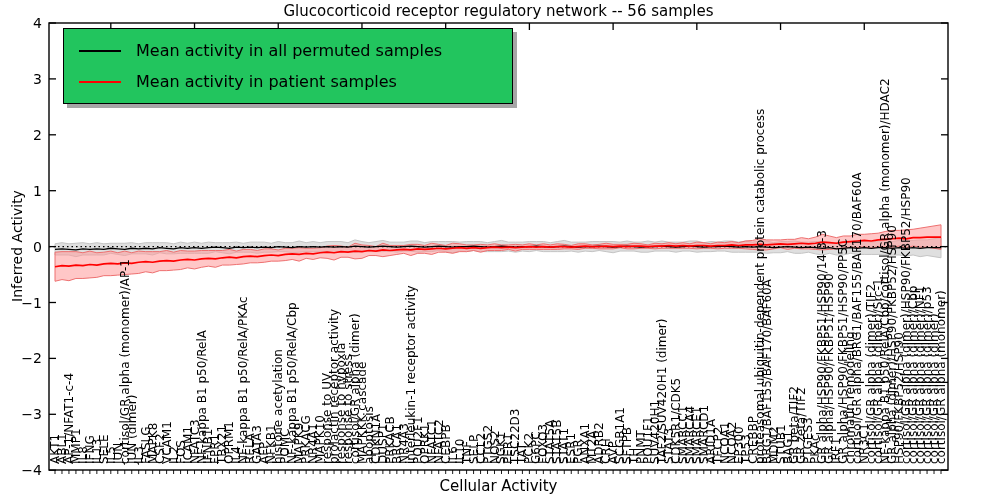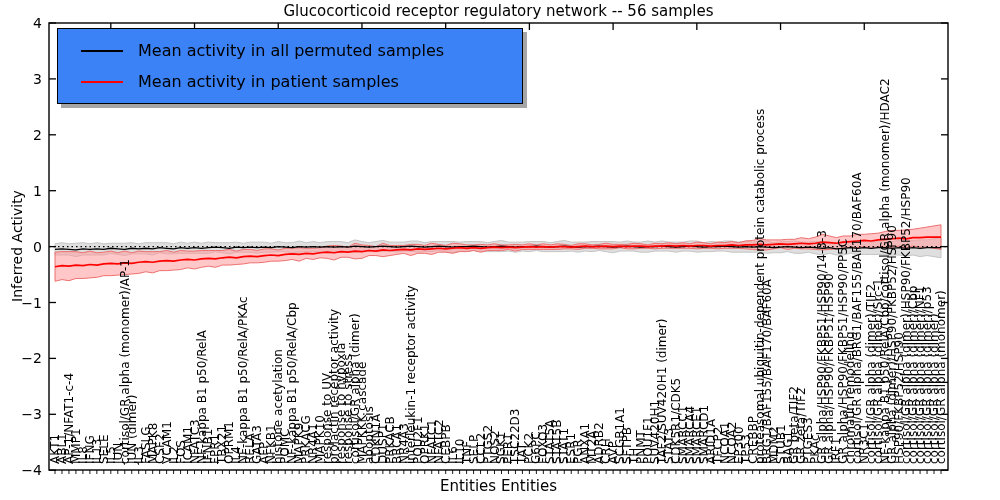--- a/index.html
+++ b/index.html
@@ -3,34 +3,34 @@
 <meta charset="utf-8">
 <style>
   html,body{margin:0;padding:0;background:#ffffff;}
   .fig{position:relative;width:1000px;height:500px;background:#ffffff;overflow:hidden;
        font-family:"DejaVu Sans",sans-serif;color:#000;}
   .chart-title{position:absolute;left:49px;top:2px;width:899px;text-align:center;
        font-size:15px;}
   .ylabel{position:absolute;left:-58px;top:238px;width:150px;text-align:center;
        transform:rotate(-90deg);font-size:14px;}
   .xlabel{position:absolute;left:49px;top:477px;width:899px;text-align:center;font-size:15px;}
-  .legend{position:absolute;left:57px;top:28px;width:448px;background:#3b82f6;
-       border:1.5px solid #000;box-shadow:4px 4px 0 rgba(0,0,0,0.35);padding:6px 8px;}
+  .legend{position:absolute;left:63px;top:28px;width:448px;background:#22c55e;
+       border:1.5px solid #000;box-shadow:4px 4px 0 rgba(0,0,0,0.35);padding:6px 0;}
   .legend-row{display:flex;align-items:center;height:31px;}
   .swatch{width:42px;height:0;border-top:2px solid #000;margin:0 15px;}
   .legend-label{font-size:16px;}
   svg{position:absolute;left:0;top:0;}
 </style>
 </head>
 <body>
 
 <div class="fig">
   <div class="chart-title">Glucocorticoid receptor regulatory network -- 56 samples</div>
   <div class="ylabel">Inferred Activity</div>
-  <div class="xlabel">Entities Entities</div>
+  <div class="xlabel">Cellular Activity</div>
 
   <svg id="plot" width="1000" height="500" viewBox="0 0 1000 500">
       <g>
         <polygon points="55,243.805 61.976377952755904,242.68699999999998 68.95275590551181,243.805 75.92913385826772,243.24599999999998 82.90551181102362,242.68699999999998 89.88188976377953,243.805 96.85826771653544,242.68699999999998 103.83464566929135,243.805 110.81102362204724,243.24599999999998 117.78740157480314,243.24599999999998 124.76377952755905,243.24599999999998 131.74015748031496,242.68699999999998 138.71653543307087,243.805 145.69291338582678,242.68699999999998 152.6692913385827,242.68699999999998 159.64566929133858,242.68699999999998 166.6220472440945,242.68699999999998 173.5984251968504,243.805 180.57480314960628,242.128 187.5511811023622,243.24599999999998 194.5275590551181,242.128 201.50393700787401,243.24599999999998 208.48031496062993,242.128 215.45669291338584,242.68699999999998 222.43307086614175,242.68699999999998 229.40944881889763,242.68699999999998 236.38582677165354,242.128 243.36220472440945,243.24599999999998 250.33858267716536,242.128 257.3149606299213,242.128 264.29133858267716,242.128 271.26771653543307,243.24599999999998 278.244094488189,241.569 285.2204724409449,242.68699999999998 292.1968503937008,242.68699999999998 299.17322834645665,241.01 306.14960629921256,242.68699999999998 313.12598425196853,241.569 320.1023622047244,242.68699999999998 327.0787401574803,241.569 334.0551181102362,241.569 341.0314960629921,241.569 348.00787401574803,242.68699999999998 354.98425196850394,239.892 361.96062992125985,241.569 368.93700787401576,242.68699999999998 375.9133858267717,241.569 382.8897637795276,240.451 389.8661417322835,242.128 396.84251968503935,242.128 403.81889763779526,242.128 410.79527559055117,241.01 417.7716535433071,241.01 424.748031496063,242.68699999999998 431.7244094488189,241.569 438.7007874015748,241.569 445.6771653543307,241.569 452.65354330708664,241.569 459.62992125984255,242.128 466.6062992125984,241.569 473.5826771653543,241.569 480.5590551181102,241.569 487.53543307086613,242.68699999999998 494.51181102362204,241.569 501.48818897637796,240.451 508.46456692913387,242.128 515.4409448818898,242.128 522.4173228346457,242.128 529.3937007874016,241.569 536.3700787401575,241.569 543.3464566929133,241.569 550.3228346456692,242.68699999999998 557.2992125984251,241.569 564.275590551181,240.451 571.2519685039371,242.128 578.2283464566929,242.128 585.2047244094488,242.128 592.1811023622047,241.569 599.1574803149606,241.569 606.1338582677165,241.569 613.1102362204724,241.569 620.0866141732283,242.128 627.0629921259842,241.01 634.0393700787401,242.128 641.0157480314961,242.128 647.992125984252,241.01 654.9685039370079,242.128 661.9448818897638,241.01 668.9212598425197,242.128 675.8976377952756,242.128 682.8740157480315,242.128 689.8503937007874,241.01 696.8267716535433,241.01 703.8031496062993,242.68699999999998 710.7795275590552,241.569 717.7559055118111,242.128 724.732283464567,241.01 731.7086614173228,241.01 738.6850393700787,242.128 745.6614173228346,241.01 752.6377952755905,242.128 759.6141732283464,241.01 766.5905511811023,241.01 773.5669291338583,242.68699999999998 780.5433070866142,241.569 787.5196850393701,241.569 794.496062992126,241.01 801.4724409448819,242.128 808.4488188976378,242.128 815.4251968503937,241.569 822.4015748031496,241.569 829.3779527559055,242.128 836.3543307086615,242.68699999999998 843.3307086614174,241.569 850.3070866141733,242.128 857.2834645669292,242.128 864.2598425196851,241.01 871.236220472441,242.128 878.2125984251968,241.01 885.1889763779527,240.451 892.1653543307086,241.569 899.1417322834645,240.451 906.1181102362204,240.451 913.0944881889764,240.451 920.0708661417323,239.892 927.0472440944882,239.892 934.0236220472441,238.774 941,237.656 941,257.78 934.0236220472441,256.662 927.0472440944882,255.54399999999998 920.0708661417323,256.662 913.0944881889764,254.98499999999999 906.1181102362204,256.103 899.1417322834645,254.98499999999999 892.1653543307086,254.98499999999999 885.1889763779527,254.98499999999999 878.2125984251968,254.426 871.236220472441,254.426 864.2598425196851,254.426 857.2834645669292,254.426 850.3070866141733,253.308 843.3307086614174,254.98499999999999 836.3543307086615,254.98499999999999 829.3779527559055,253.308 822.4015748031496,254.98499999999999 815.4251968503937,253.867 808.4488188976378,252.19 801.4724409448819,253.308 794.496062992126,253.308 787.5196850393701,251.631 780.5433070866142,252.749 773.5669291338583,252.749 766.5905511811023,253.308 759.6141732283464,252.19 752.6377952755905,252.19 745.6614173228346,252.19 738.6850393700787,252.19 731.7086614173228,252.19 724.732283464567,251.072 717.7559055118111,251.072 710.7795275590552,251.631 703.8031496062993,251.631 696.8267716535433,252.19 689.8503937007874,251.072 682.8740157480315,251.072 675.8976377952756,252.19 668.9212598425197,251.072 661.9448818897638,251.072 654.9685039370079,251.072 647.992125984252,252.19 641.0157480314961,252.19 634.0393700787401,251.072 627.0629921259842,251.072 620.0866141732283,251.072 613.1102362204724,252.749 606.1338582677165,251.631 599.1574803149606,250.513 592.1811023622047,251.631 585.2047244094488,251.072 578.2283464566929,252.19 571.2519685039371,251.072 564.275590551181,251.631 557.2992125984251,251.631 550.3228346456692,251.631 543.3464566929133,251.631 536.3700787401575,250.513 529.3937007874016,251.631 522.4173228346457,251.072 515.4409448818898,252.19 508.46456692913387,251.072 501.48818897637796,251.631 494.51181102362204,251.631 487.53543307086613,251.631 480.5590551181102,251.631 473.5826771653543,250.513 466.6062992125984,251.631 459.62992125984255,251.072 452.65354330708664,252.749 445.6771653543307,251.631 438.7007874015748,250.513 431.7244094488189,251.631 424.748031496063,251.631 417.7716535433071,252.19 410.79527559055117,251.072 403.81889763779526,251.072 396.84251968503935,252.19 389.8661417322835,251.072 382.8897637795276,251.631 375.9133858267717,251.631 368.93700787401576,251.631 361.96062992125985,251.631 354.98425196850394,252.19 348.00787401574803,251.631 341.0314960629921,251.631 334.0551181102362,252.749 327.0787401574803,251.631 320.1023622047244,251.631 313.12598425196853,251.631 306.14960629921256,251.631 299.17322834645665,252.19 292.1968503937008,252.749 285.2204724409449,251.631 278.244094488189,251.631 271.26771653543307,252.19 264.29133858267716,252.19 257.3149606299213,253.308 250.33858267716536,252.19 243.36220472440945,252.19 236.38582677165354,252.19 229.40944881889763,253.867 222.43307086614175,252.749 215.45669291338584,251.631 208.48031496062993,253.308 201.50393700787401,253.308 194.5275590551181,253.308 187.5511811023622,253.308 180.57480314960628,253.308 173.5984251968504,253.867 166.6220472440945,253.867 159.64566929133858,252.749 152.6692913385827,254.98499999999999 145.69291338582678,253.867 138.71653543307087,253.867 131.74015748031496,253.867 124.76377952755905,255.54399999999998 117.78740157480314,254.426 110.81102362204724,253.308 103.83464566929135,254.98499999999999 96.85826771653544,254.98499999999999 89.88188976377953,254.98499999999999 82.90551181102362,254.98499999999999 75.92913385826772,256.662 68.95275590551181,254.98499999999999 61.976377952755904,254.98499999999999 55,254.98499999999999 " fill="#d9d9d9" fill-opacity="0.85" stroke="#c4c4c4" stroke-width="1"></polygon>
       </g>
       <g>
         <polygon points="55,252.19 61.976377952755904,251.631 68.95275590551181,251.631 75.92913385826772,251.631 82.90551181102362,252.749 89.88188976377953,251.072 96.85826771653544,252.749 103.83464566929135,252.19 110.81102362204724,251.072 117.78740157480314,252.749 124.76377952755905,251.072 131.74015748031496,252.749 138.71653543307087,251.072 145.69291338582678,251.631 152.6692913385827,251.631 159.64566929133858,251.631 166.6220472440945,250.513 173.5984251968504,252.19 180.57480314960628,250.513 187.5511811023622,251.072 194.5275590551181,251.072 201.50393700787401,250.513 208.48031496062993,250.513 215.45669291338584,250.513 222.43307086614175,250.513 229.40944881889763,249.39499999999998 236.38582677165354,251.072 243.36220472440945,249.39499999999998 250.33858267716536,249.39499999999998 257.3149606299213,250.513 264.29133858267716,248.83599999999998 271.26771653543307,248.83599999999998 278.244094488189,249.954 285.2204724409449,248.277 292.1968503937008,248.277 299.17322834645665,247.718 306.14960629921256,248.277 313.12598425196853,248.277 320.1023622047244,247.718 327.0787401574803,246.041 334.0551181102362,245.482 341.0314960629921,246.041 348.00787401574803,247.159 354.98425196850394,243.24599999999998 361.96062992125985,244.923 368.93700787401576,245.482 375.9133858267717,246.6 382.8897637795276,243.24599999999998 389.8661417322835,245.482 396.84251968503935,245.482 403.81889763779526,245.482 410.79527559055117,244.364 417.7716535433071,244.364 424.748031496063,245.482 431.7244094488189,243.24599999999998 438.7007874015748,244.364 445.6771653543307,245.482 452.65354330708664,243.24599999999998 459.62992125984255,243.805 466.6062992125984,244.923 473.5826771653543,244.923 480.5590551181102,244.364 487.53543307086613,244.923 494.51181102362204,243.805 501.48818897637796,244.923 508.46456692913387,244.923 515.4409448818898,244.364 522.4173228346457,244.923 529.3937007874016,243.805 536.3700787401575,244.923 543.3464566929133,243.805 550.3228346456692,244.923 557.2992125984251,243.805 564.275590551181,244.364 571.2519685039371,245.482 578.2283464566929,243.805 585.2047244094488,243.805 592.1811023622047,244.923 599.1574803149606,244.364 606.1338582677165,243.24599999999998 613.1102362204724,244.364 620.0866141732283,244.364 627.0629921259842,244.364 634.0393700787401,243.24599999999998 641.0157480314961,243.805 647.992125984252,244.923 654.9685039370079,243.24599999999998 661.9448818897638,243.805 668.9212598425197,242.68699999999998 675.8976377952756,243.805 682.8740157480315,242.68699999999998 689.8503937007874,243.805 696.8267716535433,242.128 703.8031496062993,242.68699999999998 710.7795275590552,243.805 717.7559055118111,242.128 724.732283464567,242.68699999999998 731.7086614173228,241.569 738.6850393700787,242.68699999999998 745.6614173228346,241.01 752.6377952755905,240.451 759.6141732283464,238.774 766.5905511811023,239.892 773.5669291338583,239.892 780.5433070866142,239.892 787.5196850393701,239.333 794.496062992126,239.333 801.4724409448819,237.656 808.4488188976378,238.774 815.4251968503937,237.097 822.4015748031496,234.302 829.3779527559055,235.97899999999998 836.3543307086615,237.656 843.3307086614174,235.97899999999998 850.3070866141733,235.97899999999998 857.2834645669292,234.302 864.2598425196851,234.302 871.236220472441,233.743 878.2125984251968,233.184 885.1889763779527,231.507 892.1653543307086,230.38899999999998 899.1417322834645,230.38899999999998 906.1181102362204,229.82999999999998 913.0944881889764,229.271 920.0708661417323,228.153 927.0472440944882,227.035 934.0236220472441,225.917 941,224.79899999999998 941,249.39499999999998 934.0236220472441,248.277 927.0472440944882,247.159 920.0708661417323,247.159 913.0944881889764,246.041 906.1181102362204,247.718 899.1417322834645,246.041 892.1653543307086,247.159 885.1889763779527,247.159 878.2125984251968,246.6 871.236220472441,248.277 864.2598425196851,246.6 857.2834645669292,247.718 850.3070866141733,247.159 843.3307086614174,248.277 836.3543307086615,248.83599999999998 829.3779527559055,249.39499999999998 822.4015748031496,249.954 815.4251968503937,249.39499999999998 808.4488188976378,248.83599999999998 801.4724409448819,248.83599999999998 794.496062992126,248.277 787.5196850393701,249.39499999999998 780.5433070866142,247.718 773.5669291338583,248.83599999999998 766.5905511811023,249.954 759.6141732283464,249.954 752.6377952755905,249.39499999999998 745.6614173228346,248.83599999999998 738.6850393700787,248.277 731.7086614173228,248.277 724.732283464567,248.277 717.7559055118111,248.83599999999998 710.7795275590552,248.277 703.8031496062993,248.277 696.8267716535433,248.83599999999998 689.8503937007874,248.277 682.8740157480315,248.277 675.8976377952756,248.277 668.9212598425197,248.277 661.9448818897638,248.277 654.9685039370079,248.83599999999998 647.992125984252,248.277 641.0157480314961,248.277 634.0393700787401,248.83599999999998 627.0629921259842,248.83599999999998 620.0866141732283,247.718 613.1102362204724,248.83599999999998 606.1338582677165,248.83599999999998 599.1574803149606,248.83599999999998 592.1811023622047,248.277 585.2047244094488,248.277 578.2283464566929,249.39499999999998 571.2519685039371,248.83599999999998 564.275590551181,248.83599999999998 557.2992125984251,249.39499999999998 550.3228346456692,249.39499999999998 543.3464566929133,249.39499999999998 536.3700787401575,249.39499999999998 529.3937007874016,249.39499999999998 522.4173228346457,249.39499999999998 515.4409448818898,251.072 508.46456692913387,249.39499999999998 501.48818897637796,250.513 494.51181102362204,250.513 487.53543307086613,250.513 480.5590551181102,252.19 473.5826771653543,250.513 466.6062992125984,251.631 459.62992125984255,251.631 452.65354330708664,253.308 445.6771653543307,252.19 438.7007874015748,252.19 431.7244094488189,254.426 424.748031496063,253.308 417.7716535433071,253.308 410.79527559055117,255.54399999999998 403.81889763779526,253.308 396.84251968503935,254.426 389.8661417322835,255.54399999999998 382.8897637795276,256.662 375.9133858267717,255.54399999999998 368.93700787401576,255.54399999999998 361.96062992125985,258.339 354.98425196850394,258.898 348.00787401574803,257.221 341.0314960629921,257.221 334.0551181102362,260.016 327.0787401574803,258.339 320.1023622047244,257.78 313.12598425196853,259.457 306.14960629921256,258.339 299.17322834645665,261.134 292.1968503937008,259.457 285.2204724409449,260.575 278.244094488189,261.134 271.26771653543307,261.134 264.29133858267716,262.252 257.3149606299213,262.811 250.33858267716536,262.811 243.36220472440945,263.929 236.38582677165354,264.488 229.40944881889763,265.04699999999997 222.43307086614175,265.04699999999997 215.45669291338584,267.283 208.48031496062993,266.16499999999996 201.50393700787401,267.283 194.5275590551181,268.96 187.5511811023622,267.842 180.57480314960628,269.519 173.5984251968504,270.078 166.6220472440945,270.637 159.64566929133858,270.637 152.6692913385827,272.873 145.69291338582678,271.755 138.71653543307087,273.432 131.74015748031496,273.991 124.76377952755905,274.55 117.78740157480314,275.109 110.81102362204724,275.668 103.83464566929135,275.668 96.85826771653544,277.34499999999997 89.88188976377953,277.904 82.90551181102362,278.463 75.92913385826772,278.463 68.95275590551181,280.699 61.976377952755904,279.581 55,281.258 " fill="#ff9999" fill-opacity="0.55" stroke="#ee7070" stroke-width="1"></polygon>
       </g>
       <g>
         <line x1="49" y1="246.6" x2="948" y2="246.6" stroke="#000" stroke-width="1.2" stroke-dasharray="1.5,3"></line>

